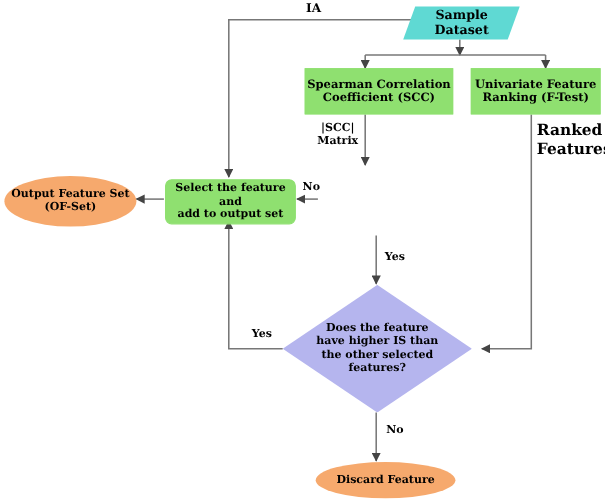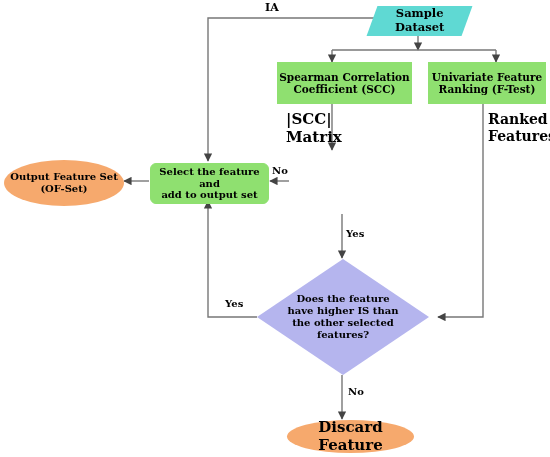--- a/index.html
+++ b/index.html
@@ -68,21 +68,21 @@
     height: 100%;
     background: #B5B5EE;
     clip-path: polygon(50% 0%, 100% 50%, 50% 100%, 0% 50%);
     z-index: 1;
   }
   .edge-label {
     position: absolute;
     font-family: "DejaVu Serif", "Liberation Serif", serif;
     font-weight: bold;
     color: #000000;
-    text-align: left;
+    text-align: center;
     white-space: pre-line;
     line-height: 1.18;
   }
 </style>
 </head>
 <body>
 
 <div id="canvas">
 
   <svg id="edges" viewBox="0 0 550 457" xmlns="http://www.w3.org/2000/svg">
@@ -142,27 +142,27 @@
 have higher IS than
 the other selected
 features?</span>
   </div>
 
   <div class="node shape-ellipse" style="left:4px; top:160px; width:120px; height:46px; font-size:10px;">
     <span class="node-text">Output Feature Set
 (OF-Set)</span>
   </div>
 
-  <div class="node shape-ellipse" style="left:287px; top:420px; width:127px; height:33px; font-size:15px;justify-content:center;">
+  <div class="node shape-ellipse" style="left:287px; top:420px; width:127px; height:33px; font-size:10px;justify-content:center;">
     <span class="node-text">Discard Feature</span>
   </div>
 
   <div class="edge-label" style="left:265px; top:2px; width:40px; font-size:11px;">IA</div>
 
-  <div class="edge-label" style="left:286px; top:111px; width:42px; font-size:15px;">|SCC|
+  <div class="edge-label" style="left:286px; top:111px; width:42px; font-size:10px;">|SCC|
 Matrix</div>
 
   <div class="edge-label" style="left:488px; top:111px; width:52px; font-size:14px;">Ranked
 Features</div>
 
   <div class="edge-label" style="left:272px; top:165px; width:22px; font-size:10px;">No</div>
 
   <div class="edge-label" style="left:346px; top:228px; width:26px; font-size:10px;">Yes</div>
 
   <div class="edge-label" style="left:225px; top:298px; width:26px; font-size:10px;">Yes</div>

